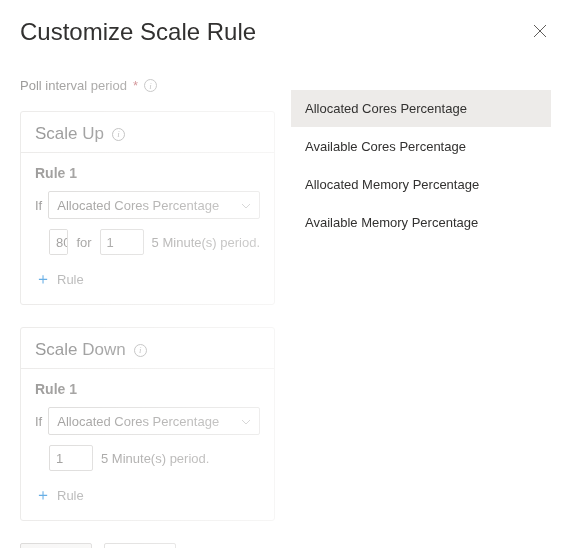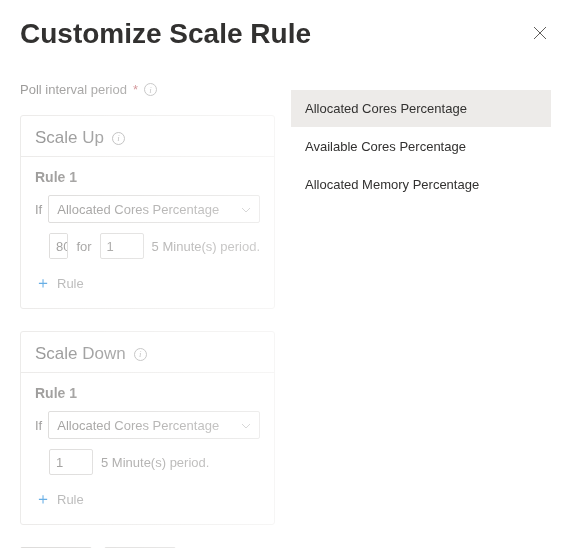--- a/index.html
+++ b/index.html
@@ -17,22 +17,22 @@
       background: #fff;
       overflow: hidden;
     }
     .panel-header {
       display: flex;
       justify-content: space-between;
       align-items: center;
       padding: 18px 20px 8px 20px;
     }
     .panel-title {
-      font-size: 28px;
-      font-weight: 700;
+      font-size: 24px;
+      font-weight: 400;
       color: #323130;
     }
     .close-btn {
       font-size: 15px;
       color: #605e5c;
       cursor: pointer;
       padding: 4px;
       line-height: 1;
     }
     .left-content {
@@ -307,13 +307,14 @@
   </div>
 
 </div>
 
 <div class="fade-overlay"></div>
 
 <div class="dropdown-panel">
   <div class="dropdown-item selected">Allocated Cores Percentage</div>
   <div class="dropdown-item">Available Cores Percentage</div>
   <div class="dropdown-item">Allocated Memory Percentage</div>
+  <div class="dropdown-item">Available Memory Percentage</div>
 </div>
 
 </body></html>

